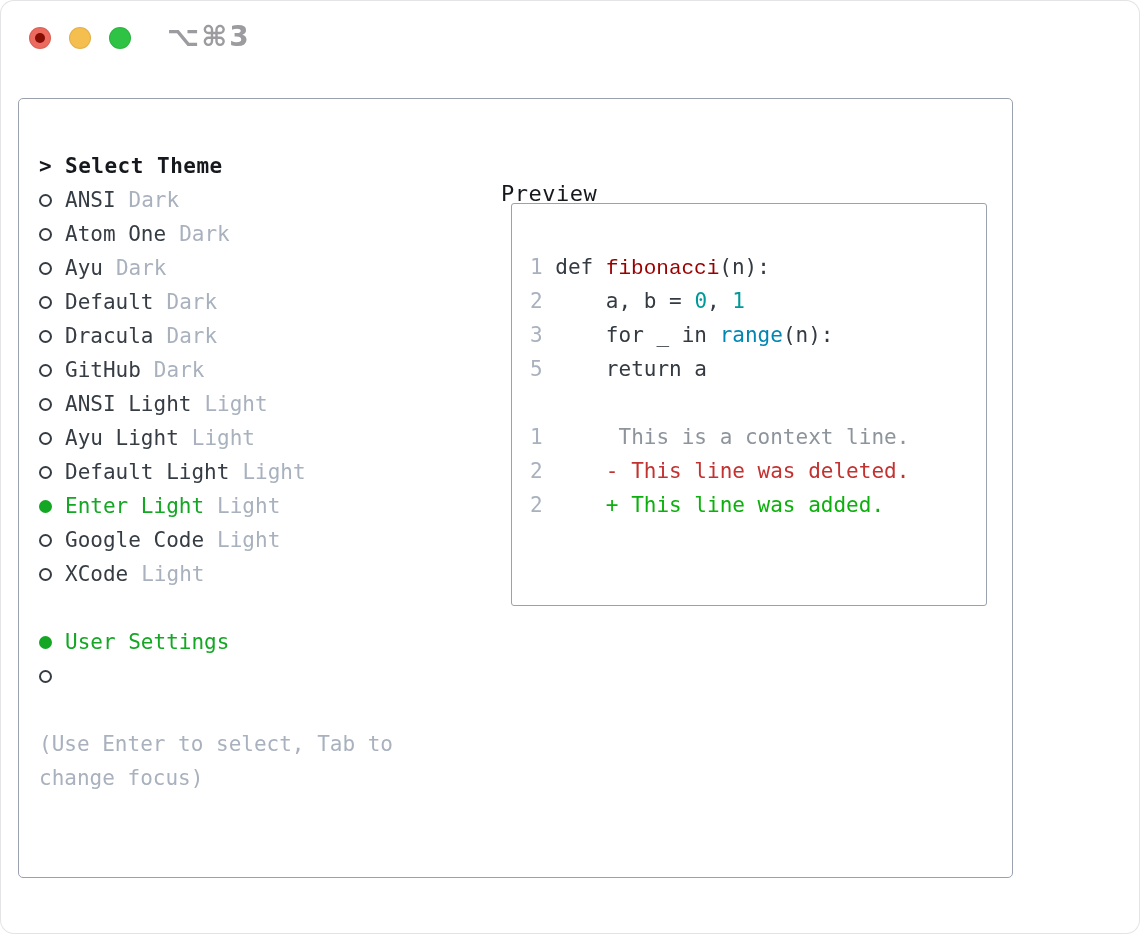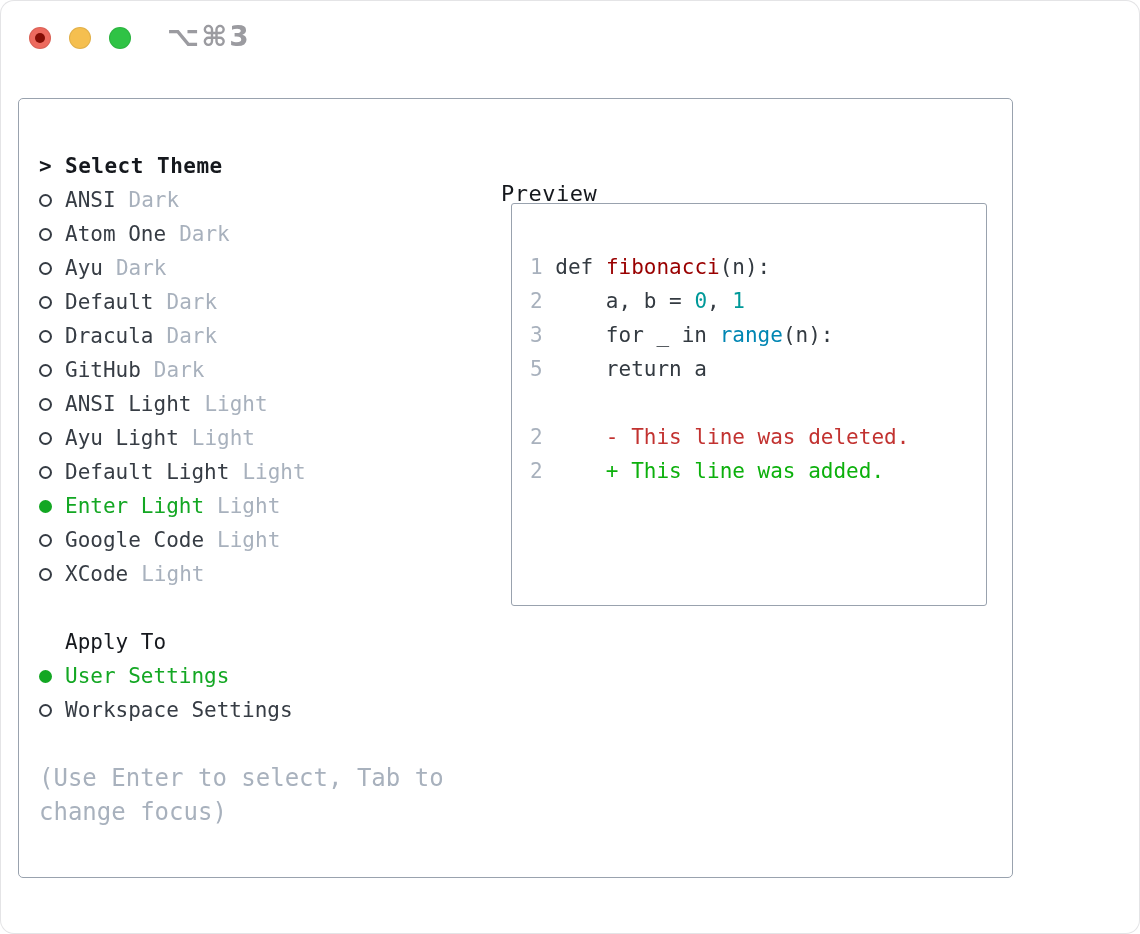--- a/index.html
+++ b/index.html
@@ -35,37 +35,37 @@
   .circle.sel{background:var(--green);border-color:var(--green);}
   .prefix{font-weight:bold;color:var(--title-ink);font-size:21px;}
   .hdr{font-weight:bold;color:var(--title-ink);letter-spacing:.5px;}
   .hdr2{color:var(--title-ink);}
   .nm{white-space:pre;}
   .nm.sel{color:var(--green);}
   .variant{color:var(--muted);margin-left:13px;white-space:pre;text-align:right;}
   .spacer{height:34px;}
   .apply-indent{padding-left:26px;}
   .hint{
-    margin-top:34px;width:430px;font-size:24px;line-height:34px;color:var(--muted);
+    margin-top:34px;width:430px;font-size:21px;line-height:34px;color:var(--muted);
   }
   
   .preview-hdr{
     position:absolute;left:482px;top:50px;height:34px;line-height:34px;
     font-size:22px;font-weight:normal;color:var(--title-ink);letter-spacing:.5px;margin-top:28px;
   }
   .preview-box{
     position:absolute;left:492px;top:104px;width:476px;height:403px;
     border:1.5px solid var(--border);border-radius:3px;box-sizing:border-box;background:#fff;
     overflow:hidden;
   }
   .code{padding:46px 0 0 18px;}
   .cline{height:34px;line-height:34px;font-size:21px;white-space:pre;}
   .tok-ln{color:var(--ln);}
   .tok-code{color:var(--code);}
-  .tok-fn{color:var(--fn);}
+  .tok-fn{color:var(--fn);font-family:Liberation Mono, monospace;}
   .tok-num{color:var(--num);}
   .tok-builtin{color:var(--builtin);}
   .tok-ctx{color:var(--ctx);}
   .tok-del{color:var(--del);text-align:center;}
   .tok-add{color:var(--add);}
 </style>
 </head>
 <body>
 
 <div class="window">
@@ -169,50 +169,47 @@
             <span class="bullet-box">
               <span class="circle"></span>
             </span>
             <span class="nm">XCode</span>
             <span class="variant">Light</span>
           </div>
         </div>
 
       <div class="spacer"></div>
 
-      <div class="row apply-indent">
-        <span class="hdr2">Apply To</span>
-      </div>
 
       <div id="apply-list">
           <div class="row">
             <span class="bullet-box">
               <span class="circle sel"></span>
             </span>
             <span class="nm sel">User Settings</span>
           </div>
           <div class="row">
             <span class="bullet-box">
               <span class="circle"></span>
             </span>
-            <span class="nm">Workspace Settings</span>
           </div>
         </div>
 
       <div class="hint">(Use Enter to select, Tab to change focus)</div>
     </div>
 
     <div class="preview-hdr">Preview</div>
 
     <div class="preview-box">
       <div class="code" id="code">
           <div class="cline"><span class="tok-ln">1</span><span class="tok-code"> def </span><span class="tok-fn">fibonacci</span><span class="tok-code">(n):</span></div>
           <div class="cline"><span class="tok-ln">2</span><span class="tok-code">     a, b = </span><span class="tok-num">0</span><span class="tok-code">, </span><span class="tok-num">1</span></div>
           <div class="cline"><span class="tok-ln">3</span><span class="tok-code">     for _ in </span><span class="tok-builtin">range</span><span class="tok-code">(n):</span></div>
           <div class="cline"><span class="tok-ln">5</span><span class="tok-code">     return a</span></div>
           <div class="cline">&nbsp;</div>
+          <div class="cline"><span class="tok-ln">1</span><span class="tok-ctx">      This is a context line.</span></div>
           <div class="cline"><span class="tok-ln">2</span><span class="tok-del">     - This line was deleted.</span></div>
           <div class="cline"><span class="tok-ln">2</span><span class="tok-add">     + This line was added.</span></div>
         </div>
     </div>
 
   </div>
 </div>
 
 </body></html>

